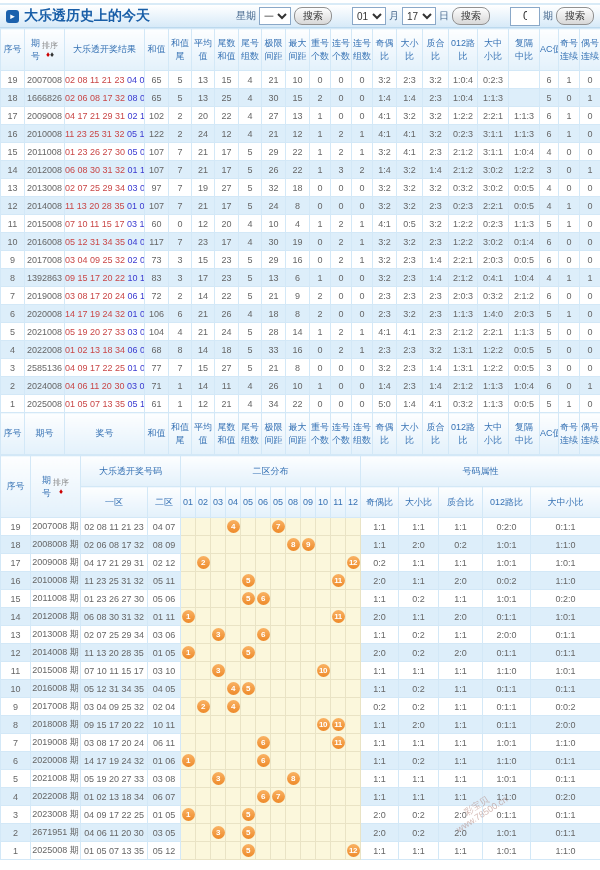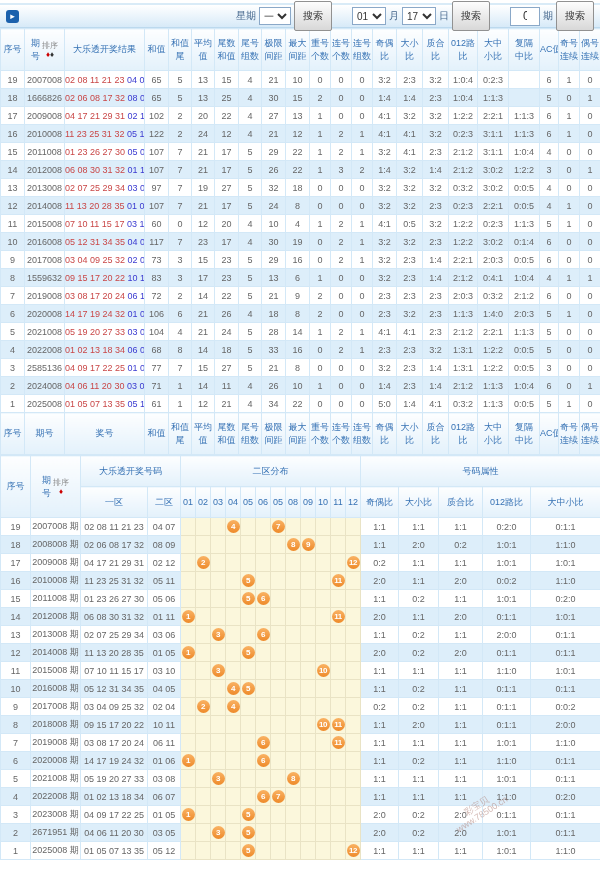--- a/index.html
+++ b/index.html
@@ -9,22 +9,22 @@
   
   .titlebar{display:flex;align-items:center;height:25px;margin-top:3px;
     background:linear-gradient(#ffffff,#d7eaf8);border-top:2px solid #d9ebf7;
     border-bottom:1px solid #bcd9ee;padding:0 6px;}
   .ticon{display:inline-block;width:13px;height:13px;background:#1b61ad;color:#fff;
     font-size:9px;line-height:13px;text-align:center;border-radius:3px;margin-right:5px;}
   .ttl{color:#1a5fa8;font-size:14px;font-weight:bold;white-space:nowrap;}
   .controls{margin-left:auto;display:flex;align-items:center;gap:3px;font-size:10px;color:#44668c;}
   .controls .gap{width:14px;}
   select{font-size:10px;height:18px;border:1px solid #8aa8c8;background:#fff;color:#333;}
-  .btn{font-size:10px;height:30px;line-height:14px;padding:0 8px;border:1px solid #919191;
-    border-radius:2px;background:linear-gradient(#fdfdfd,#d8d8d8);color:#333;cursor:pointer;}
+  .btn{font-size:10px;height:18px;line-height:14px;padding:0 8px;border:1px solid #919191;
+    border-radius:8px;background:linear-gradient(#fdfdfd,#d8d8d8);color:#333;cursor:pointer;}
   .inp{width:30px;height:19px;font-size:12px;border:1px solid #8aa8c8;padding:0 12px;color:#333;}
 
   
   table{border-collapse:collapse;table-layout:fixed;width:600px;font-size:9px;color:#666;}
   th,td{border:1px solid #d3e8f7;text-align:center;overflow:hidden;white-space:nowrap;padding:0;}
   th{background:linear-gradient(#fdfeff,#e3f1fb);color:#3672b4;font-weight:normal;line-height:13px;}
   #t1 thead th,#t1 tfoot th{height:42px;}
   #t1 tbody td{height:18px;}
   #t2 thead th{height:31px;}
   #t2 tbody td{height:18px;}
@@ -45,20 +45,21 @@
   .watermark{position:absolute;left:450px;top:800px;transform:rotate(-33deg);
     color:rgba(175,128,118,.55);font-size:9px;line-height:10px;text-align:center;pointer-events:none;}
 </style>
 </head>
 <body>
 
 <div class="page">
 
   <div class="titlebar">
     <span class="ticon">▸</span>
+    <span class="ttl">大乐透历史上的今天</span>
     <div class="controls">
       <span>星期</span>
       <select><option>一</option></select>
       <button class="btn">搜索</button>
       <span class="gap"></span>
       <select><option>01</option></select>
       <span>月</span>
       <select><option>17</option></select>
       <span>日</span>
       <button class="btn">搜索</button>
@@ -385,21 +386,21 @@
           <td>1:4</td>
           <td>2:2:1</td>
           <td>2:0:3</td>
           <td>0:0:5</td>
           <td>6</td>
           <td>0</td>
           <td>0</td>
         </tr>
         <tr class="alt">
           <td>8</td>
-          <td>1559632</td>
+          <td>1392863</td>
           <td><span class="fz">09 15 17 20 22</span> <span class="bz">10 11</span></td>
           <td>83</td>
           <td>3</td>
           <td>17</td>
           <td>23</td>
           <td>5</td>
           <td>13</td>
           <td>6</td>
           <td>1</td>
           <td>0</td>

